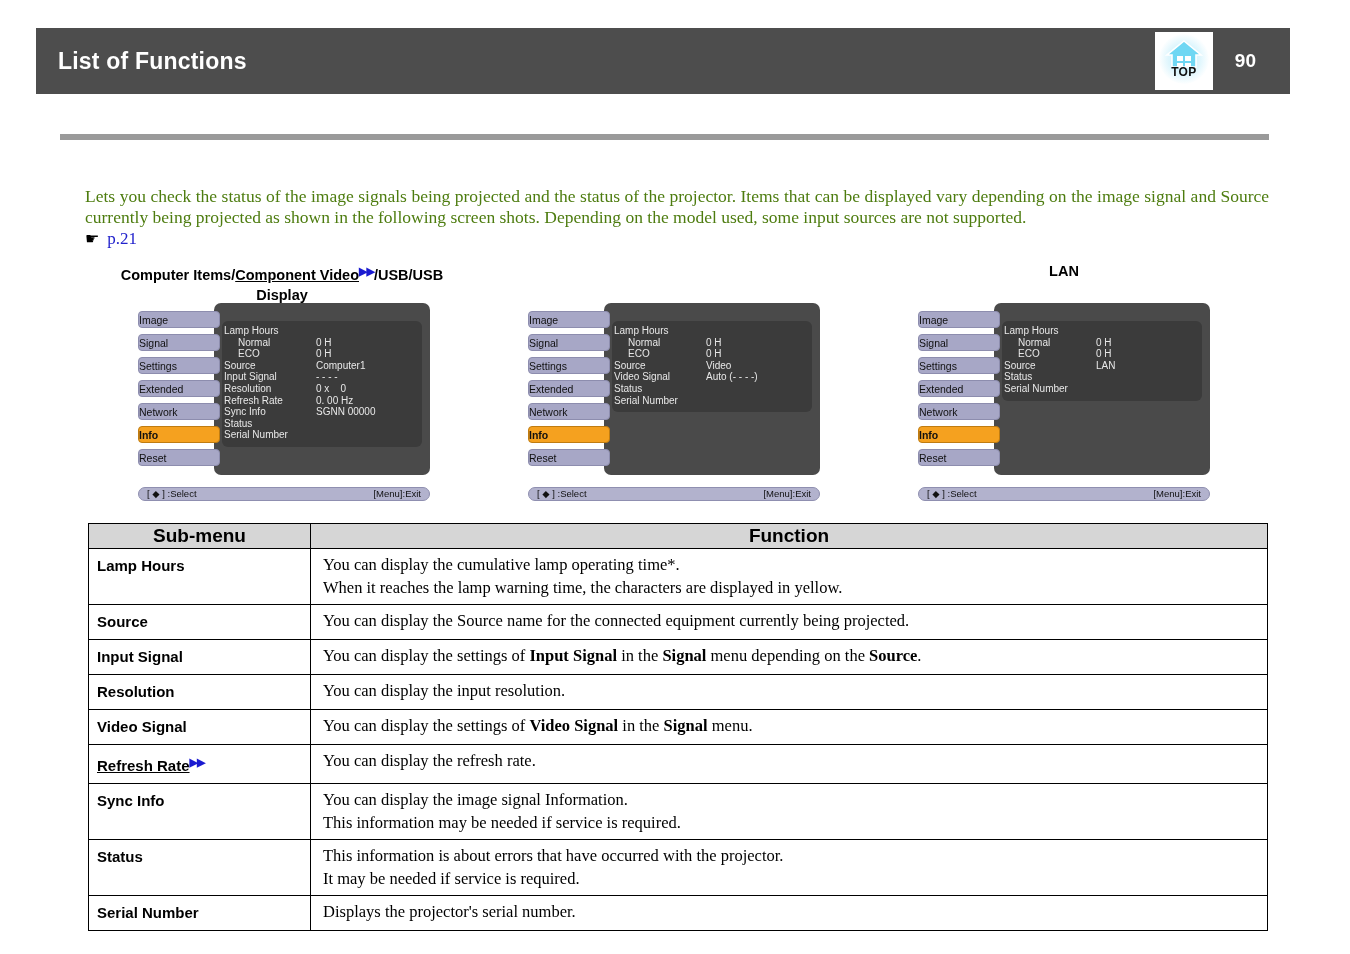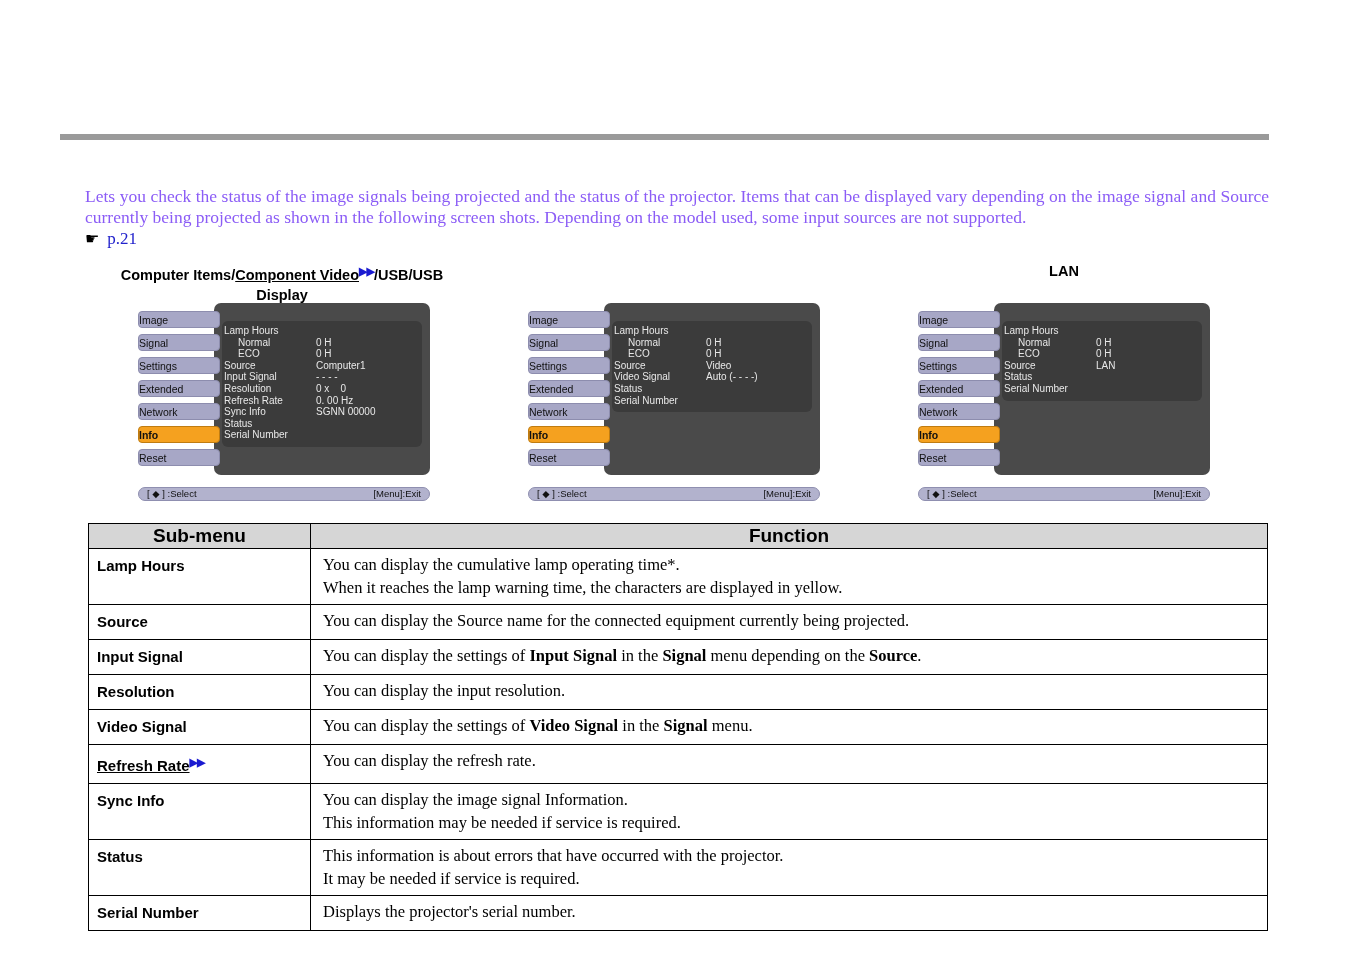--- a/index.html
+++ b/index.html
@@ -58,21 +58,21 @@
   .section-title {
     position: absolute; left: 58px; top: 144px;
     font-family: "Liberation Sans", sans-serif;
     font-weight: bold; font-size: 24px; color: #000;
     letter-spacing: .2px;
   }
 
   
   .intro {
     position: absolute; left: 85px; top: 186px; width: 1184px;
-    font-size: 17.5px; line-height: 21px; color: #8b5cf6;
+    font-size: 17.5px; line-height: 21px; color: #4d7c0f;
     text-align: justify; text-justify: inter-word;
   }
   .intro p { margin: 0; }
   .link-line {
     position: absolute; left: 85px; top: 229px;
     display: flex; align-items: center; gap: 8px;
   }
   .hand-icon { font-size: 16px; color: #000; line-height: 1; }
   .link-ref { color: #2222cc; font-size: 17px; }
 
@@ -166,20 +166,37 @@
   .footnote {
     position: absolute; left: 88px; top: 874px; width: 1180px;
     font-size: 15px; line-height: 20px; color: #000;
   }
 </style>
 </head>
 <body>
 
 <div class="page">
 
+  <div class="header">
+    <div class="header-title">List of Functions</div>
+    <div class="header-right">
+      <div class="top-icon">
+        <div class="glow"></div>
+        <svg width="38" height="34" viewBox="0 0 38 34">
+          <polygon points="19,3 36,17 31,17 31,29 7,29 7,17 2,17" fill="#6fd7f3" stroke="#ffffff" stroke-width="1.6"></polygon>
+          <rect x="12" y="18" width="6" height="5" fill="#ffffff"></rect>
+          <rect x="20" y="18" width="6" height="5" fill="#ffffff"></rect>
+          <rect x="12" y="25" width="6" height="4" fill="#ffffff"></rect>
+          <rect x="20" y="25" width="6" height="4" fill="#ffffff"></rect>
+        </svg>
+        <div class="top-label">TOP</div>
+      </div>
+      <div class="page-num">90</div>
+    </div>
+  </div>
 
   <div class="rule"></div>
 
   <div class="intro">
     <p>Lets you check the status of the image signals being projected and the status of the projector. Items that can be displayed vary depending on the image signal and Source currently being projected as shown in the following screen shots. Depending on the model used, some input sources are not supported.</p>
   </div>
   <div class="link-line">
     <span class="hand-icon">☛</span>
     <span class="link-ref">p.21</span>
   </div>

